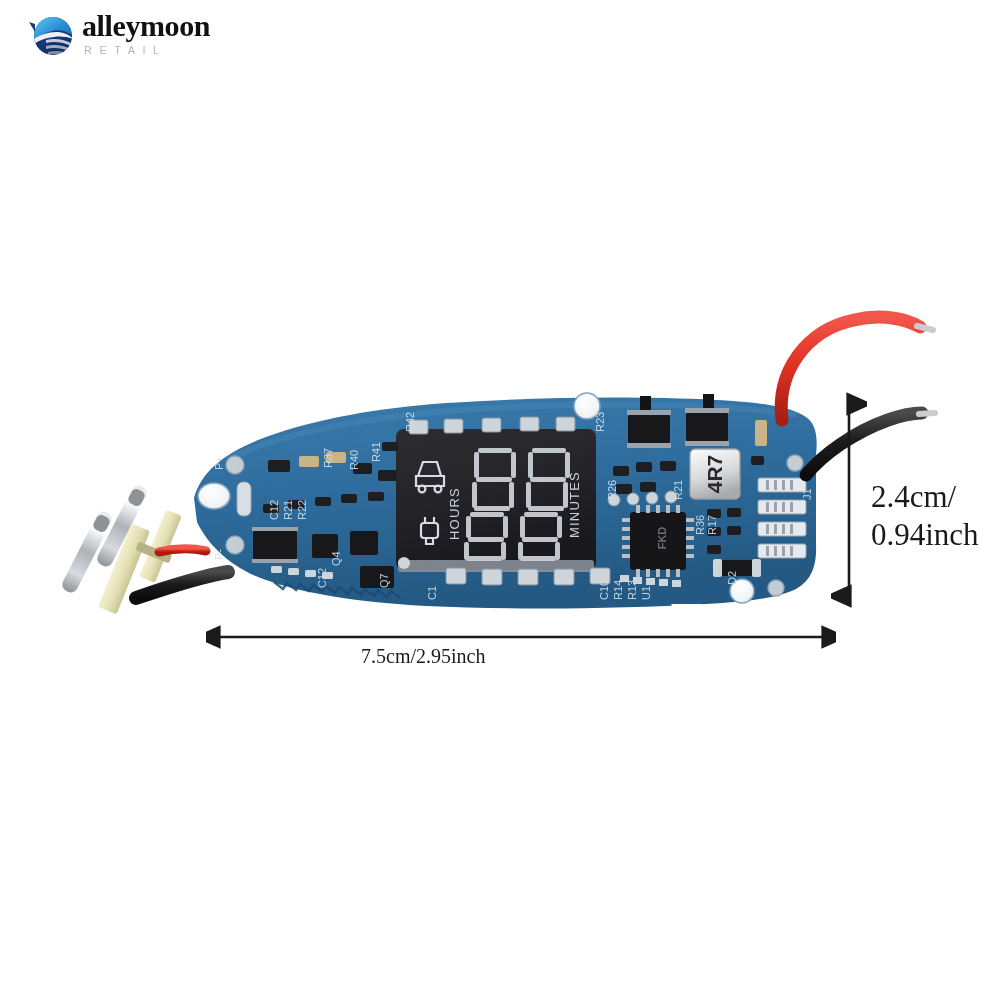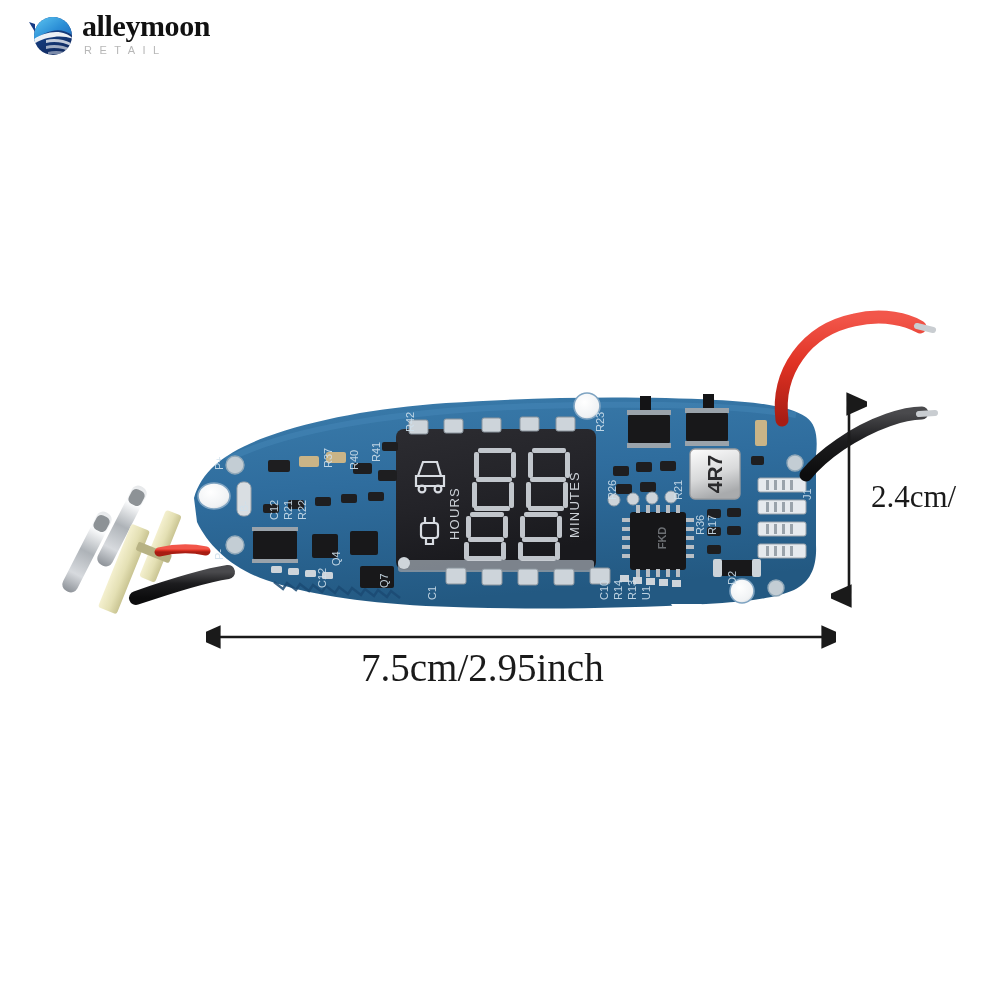--- a/index.html
+++ b/index.html
@@ -26,21 +26,21 @@
     font-size:11px;color:#b7b7b7;letter-spacing:7.5px;
     margin-top:2px;padding-left:2px;font-weight:400;
   }
 
   
   .dim-label{
     position:absolute;color:#1a1a1a;
     font-family:Liberation Serif, serif;
     font-weight:400;
   }
-  #dim-h-label{left:345px;top:645px;font-size:39px;letter-spacing:0px;}
+  #dim-h-label{left:345px;top:645px;font-size:20px;letter-spacing:0px;}
   #dim-v-label{left:855px;top:478px;font-size:31px;line-height:38px;}
 
   .arrow-svg{position:absolute;pointer-events:none;}
 
   
   #board-svg{position:absolute;left:0;top:0;}
 </style>
 </head>
 <body>
 
@@ -433,15 +433,16 @@
         <path d="M1,1 L10,1 L5.5,11 z" fill="#1a1a1a"></path>
       </marker>
     </defs>
     <line x1="18" y1="12" x2="18" y2="204" stroke="#1a1a1a" stroke-width="2.6" marker-start="url(#aU)" marker-end="url(#aD)"></line>
   </svg>
 
   <div class="dim-label" id="dim-h-label">7.5cm/2.95inch</div>
 
   <div class="dim-label" id="dim-v-label">
     <div>2.4cm/</div>
+    <div>0.94inch</div>
   </div>
 
 </div>
 
 </body></html>

